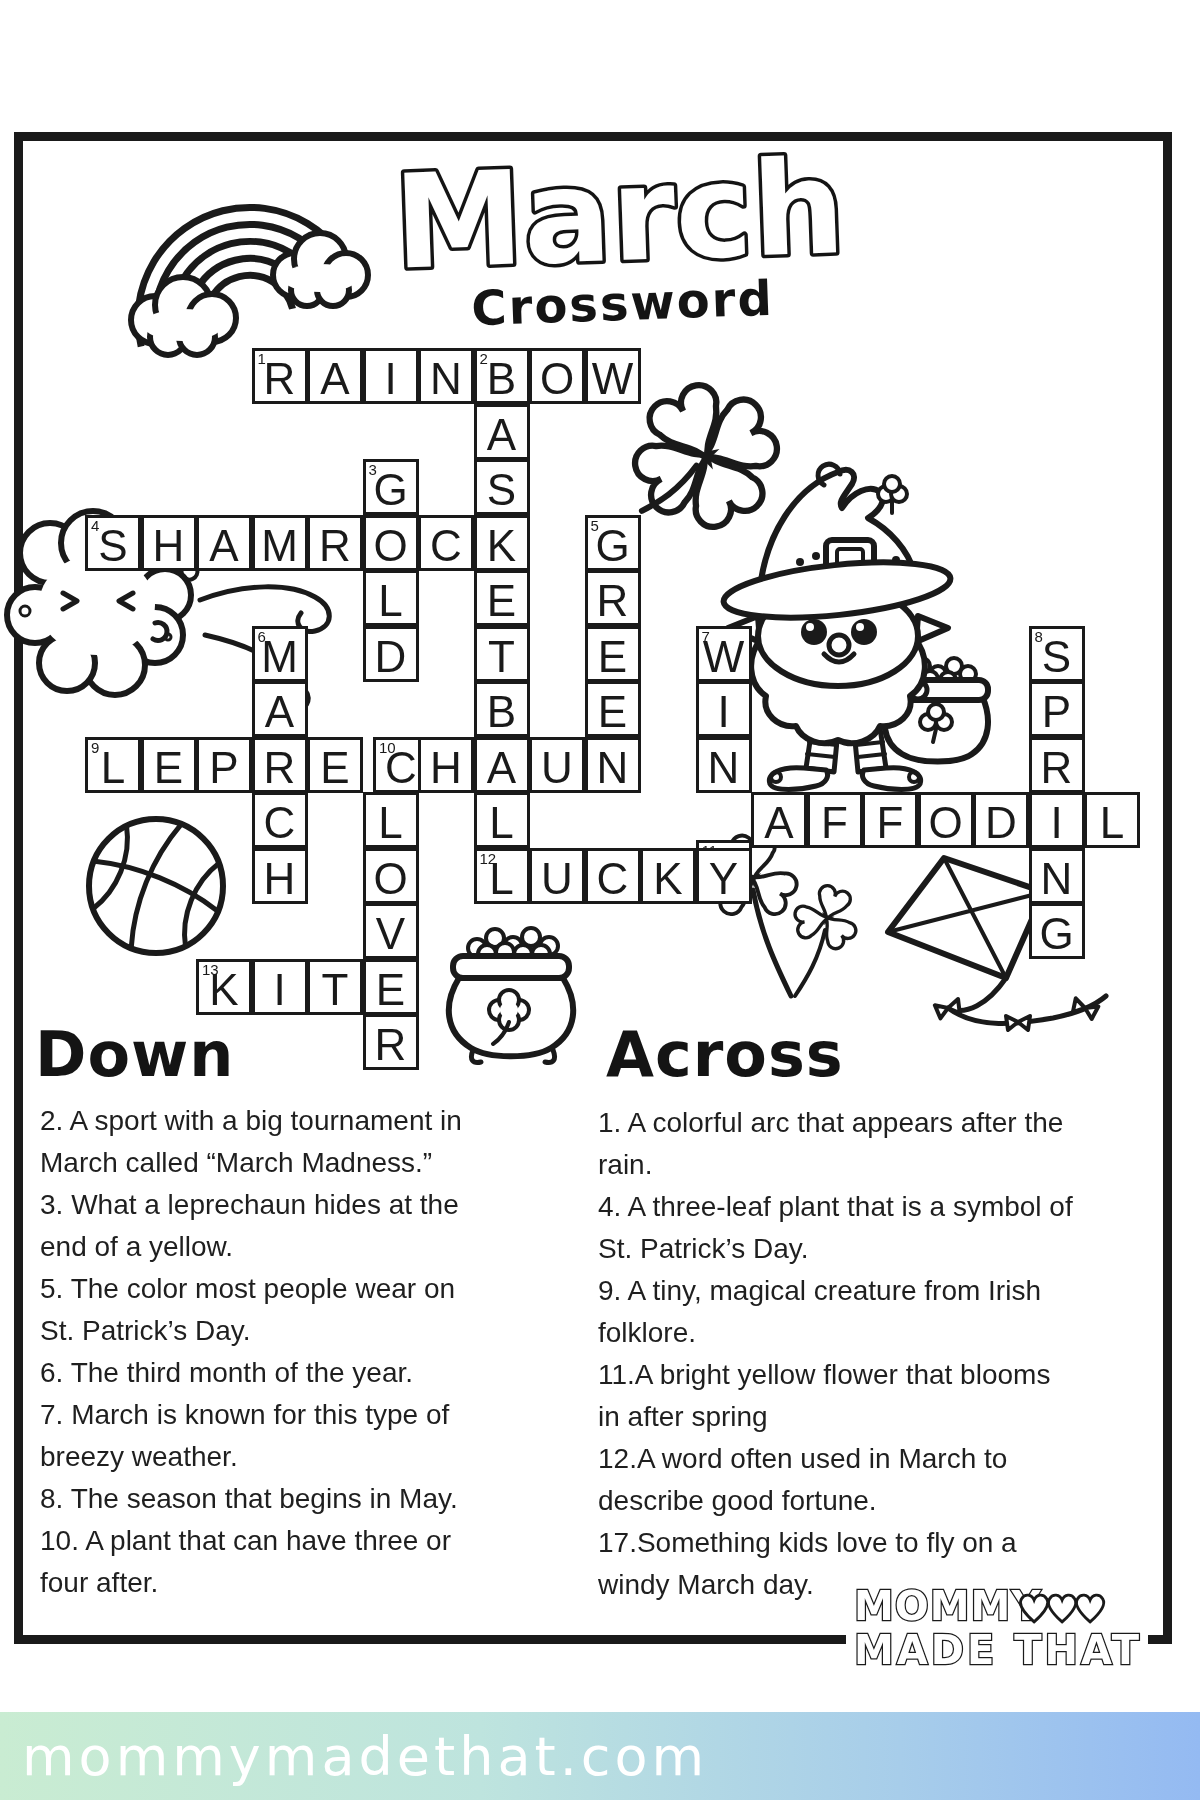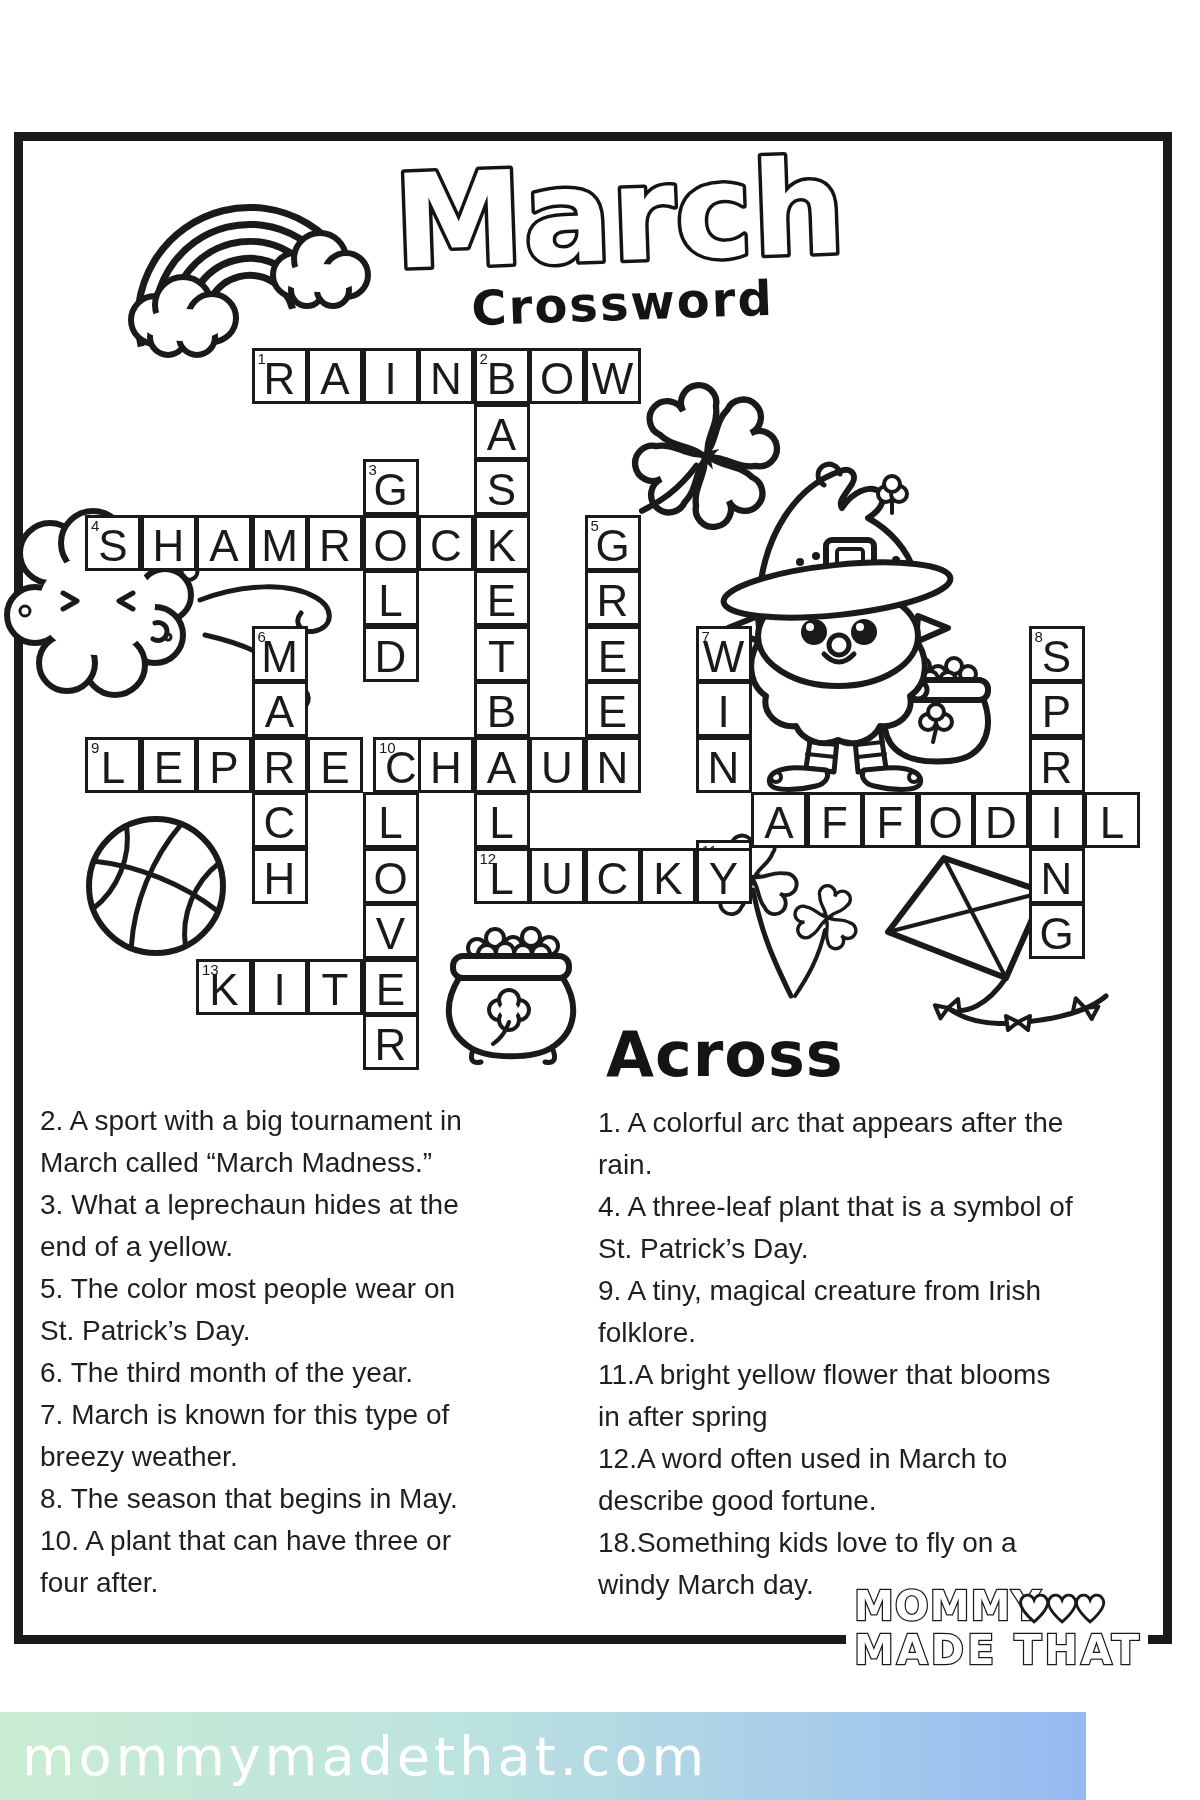--- a/index.html
+++ b/index.html
@@ -24,21 +24,21 @@
   .clue-header{position:absolute;font-family:"DejaVu Sans",sans-serif;font-weight:bold;
         font-size:62px;line-height:66px;color:#141414;letter-spacing:1px;}
   .clue-col{position:absolute;}
   .clue-line{height:42px;line-height:42px;font-size:28px;white-space:nowrap;color:#1f1f1f;}
 
   
   .logo-box{position:absolute;left:846px;top:1580px;width:302px;height:94px;background:#ffffff;}
   .logo-box text{font-family:"DejaVu Sans",sans-serif;font-weight:bold;}
 
   
-  .footer{position:absolute;left:0;top:1712px;width:1086px;height:88px;
+  .footer{position:absolute;left:0;top:1712px;width:1200px;height:88px;
           background:linear-gradient(90deg,#c9ecd2 0%,#bee4de 40%,#a7cdea 75%,#94baf2 100%);}
   .footer .url{position:absolute;left:22px;top:13px;font-size:54px;letter-spacing:4px;
           color:#ffffff;font-family:"DejaVu Sans",sans-serif;}
 
   .title-svg text{font-family:"DejaVu Sans",sans-serif;font-weight:bold;}
 </style>
 </head>
 <body>
 
 <div class="canvas">
@@ -464,20 +464,21 @@
         <span class="letter">T</span>
       </div>
       <div class="cell" style="left: 277.5px; top: 610.5px;">
         <span class="letter">E</span>
       </div>
       <div class="cell" style="left: 277.5px; top: 666px;">
         <span class="letter">R</span>
       </div>
     </div>
 
+  <div class="clue-header" style="left:35px;top:1022px;">Down</div>
   <div class="clue-col" style="left:40px;top:1100px;">
       <div class="clue-line">2. A sport with a big tournament in</div>
       <div class="clue-line">March called “March Madness.”</div>
       <div class="clue-line">3. What a leprechaun hides at the</div>
       <div class="clue-line">end of a yellow.</div>
       <div class="clue-line">5. The color most people wear on</div>
       <div class="clue-line">St. Patrick’s Day.</div>
       <div class="clue-line">6. The third month of the year.</div>
       <div class="clue-line">7. March is known for this type of</div>
       <div class="clue-line">breezy weather.</div>
@@ -491,21 +492,21 @@
       <div class="clue-line">1. A colorful arc that appears after the</div>
       <div class="clue-line">rain.</div>
       <div class="clue-line">4. A three-leaf plant that is a symbol of</div>
       <div class="clue-line">St. Patrick’s Day.</div>
       <div class="clue-line">9. A tiny, magical creature from Irish</div>
       <div class="clue-line">folklore.</div>
       <div class="clue-line">11.A bright yellow flower that blooms</div>
       <div class="clue-line">in after spring</div>
       <div class="clue-line">12.A word often used in March to</div>
       <div class="clue-line">describe good fortune.</div>
-      <div class="clue-line">18.Something kids love to fly on a</div>
+      <div class="clue-line">17.Something kids love to fly on a</div>
       <div class="clue-line">windy March day.</div>
     </div>
 
   <div class="logo-box">
     <svg width="302" height="94" viewBox="0 0 302 94">
       <text x="8" y="40" font-size="40" letter-spacing="1" fill="#ffffff" stroke="#1a1a1a" stroke-width="2.5" paint-order="stroke">MOMMY</text>
       <g class="sh" stroke-width="2.5">
         <path transform="translate(172,12) scale(1.15)" d="M14,26 C5,18 0,11 3,6 C6,1 12,2 14,7 C16,2 22,1 25,6 C28,11 23,18 14,26 Z"></path>
         <path transform="translate(200,12) scale(1.15)" d="M14,26 C5,18 0,11 3,6 C6,1 12,2 14,7 C16,2 22,1 25,6 C28,11 23,18 14,26 Z"></path>
         <path transform="translate(228,12) scale(1.15)" d="M14,26 C5,18 0,11 3,6 C6,1 12,2 14,7 C16,2 22,1 25,6 C28,11 23,18 14,26 Z"></path>

